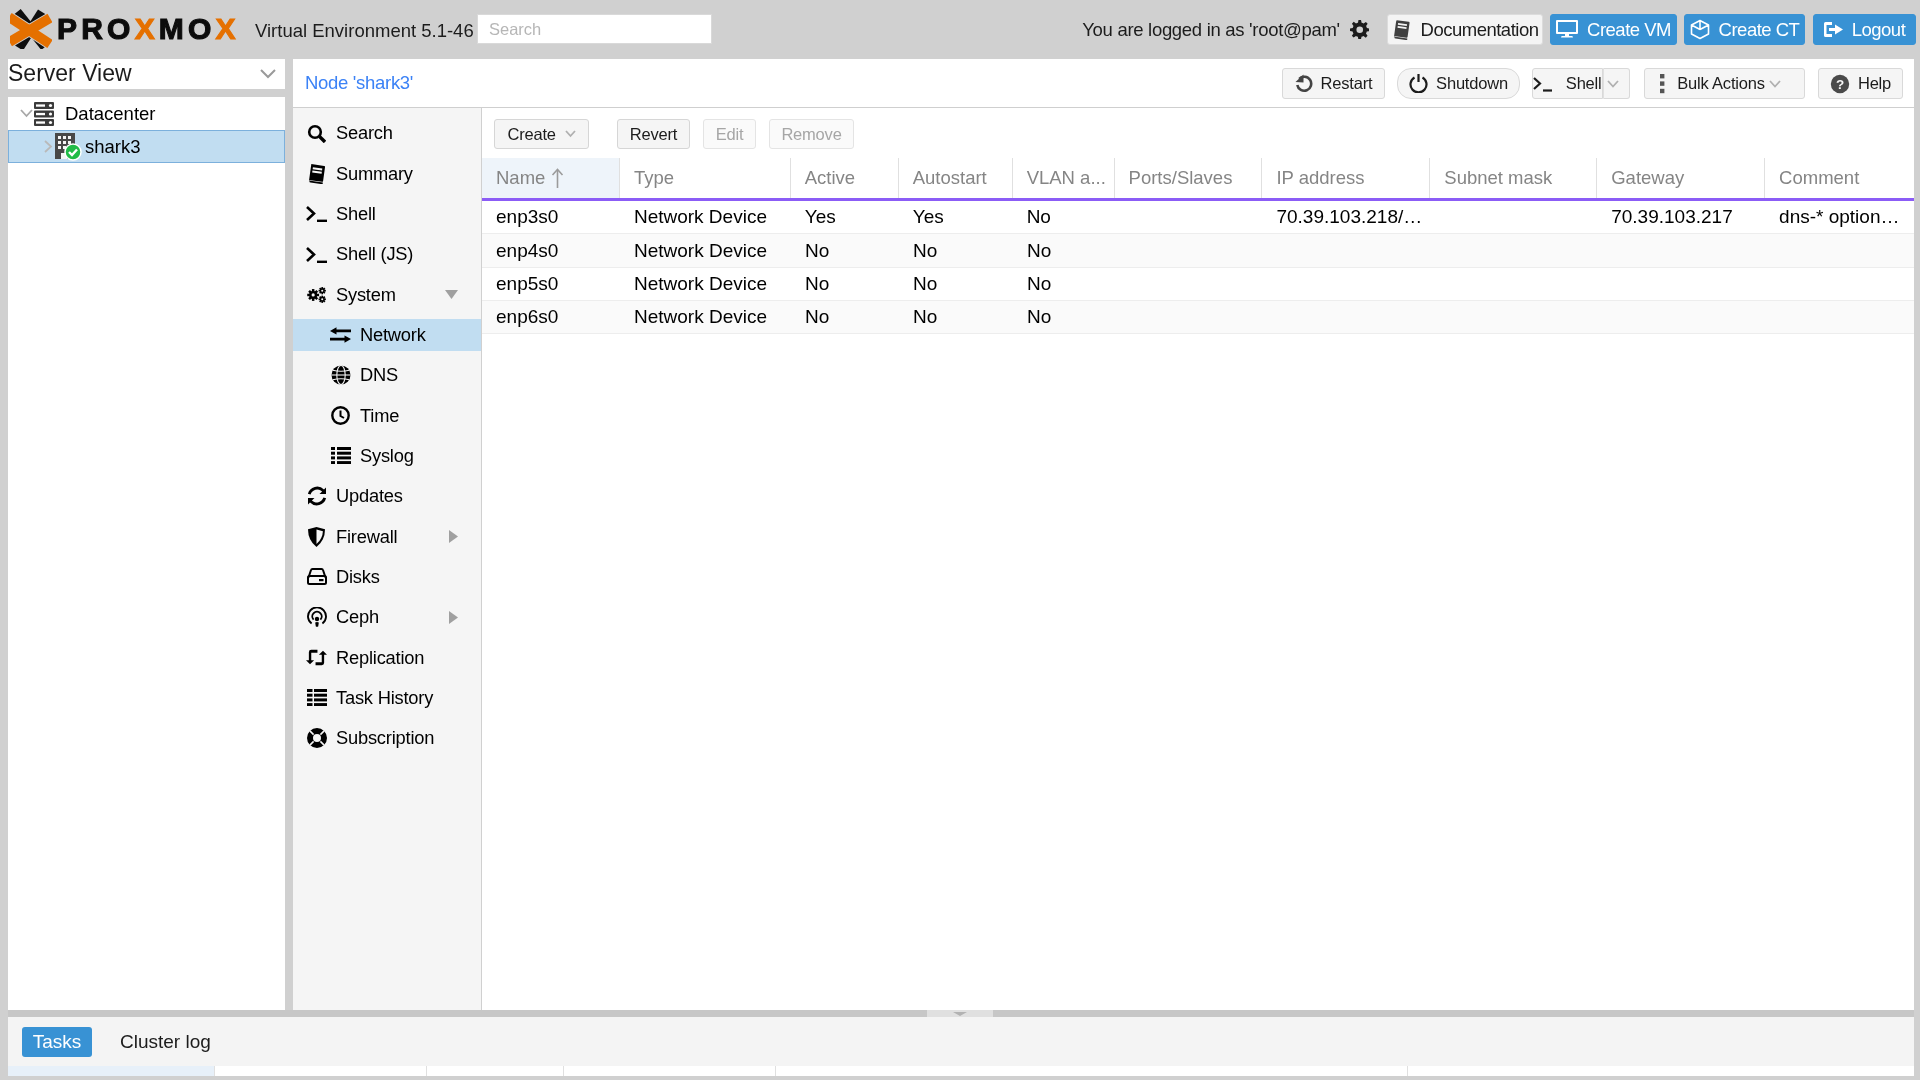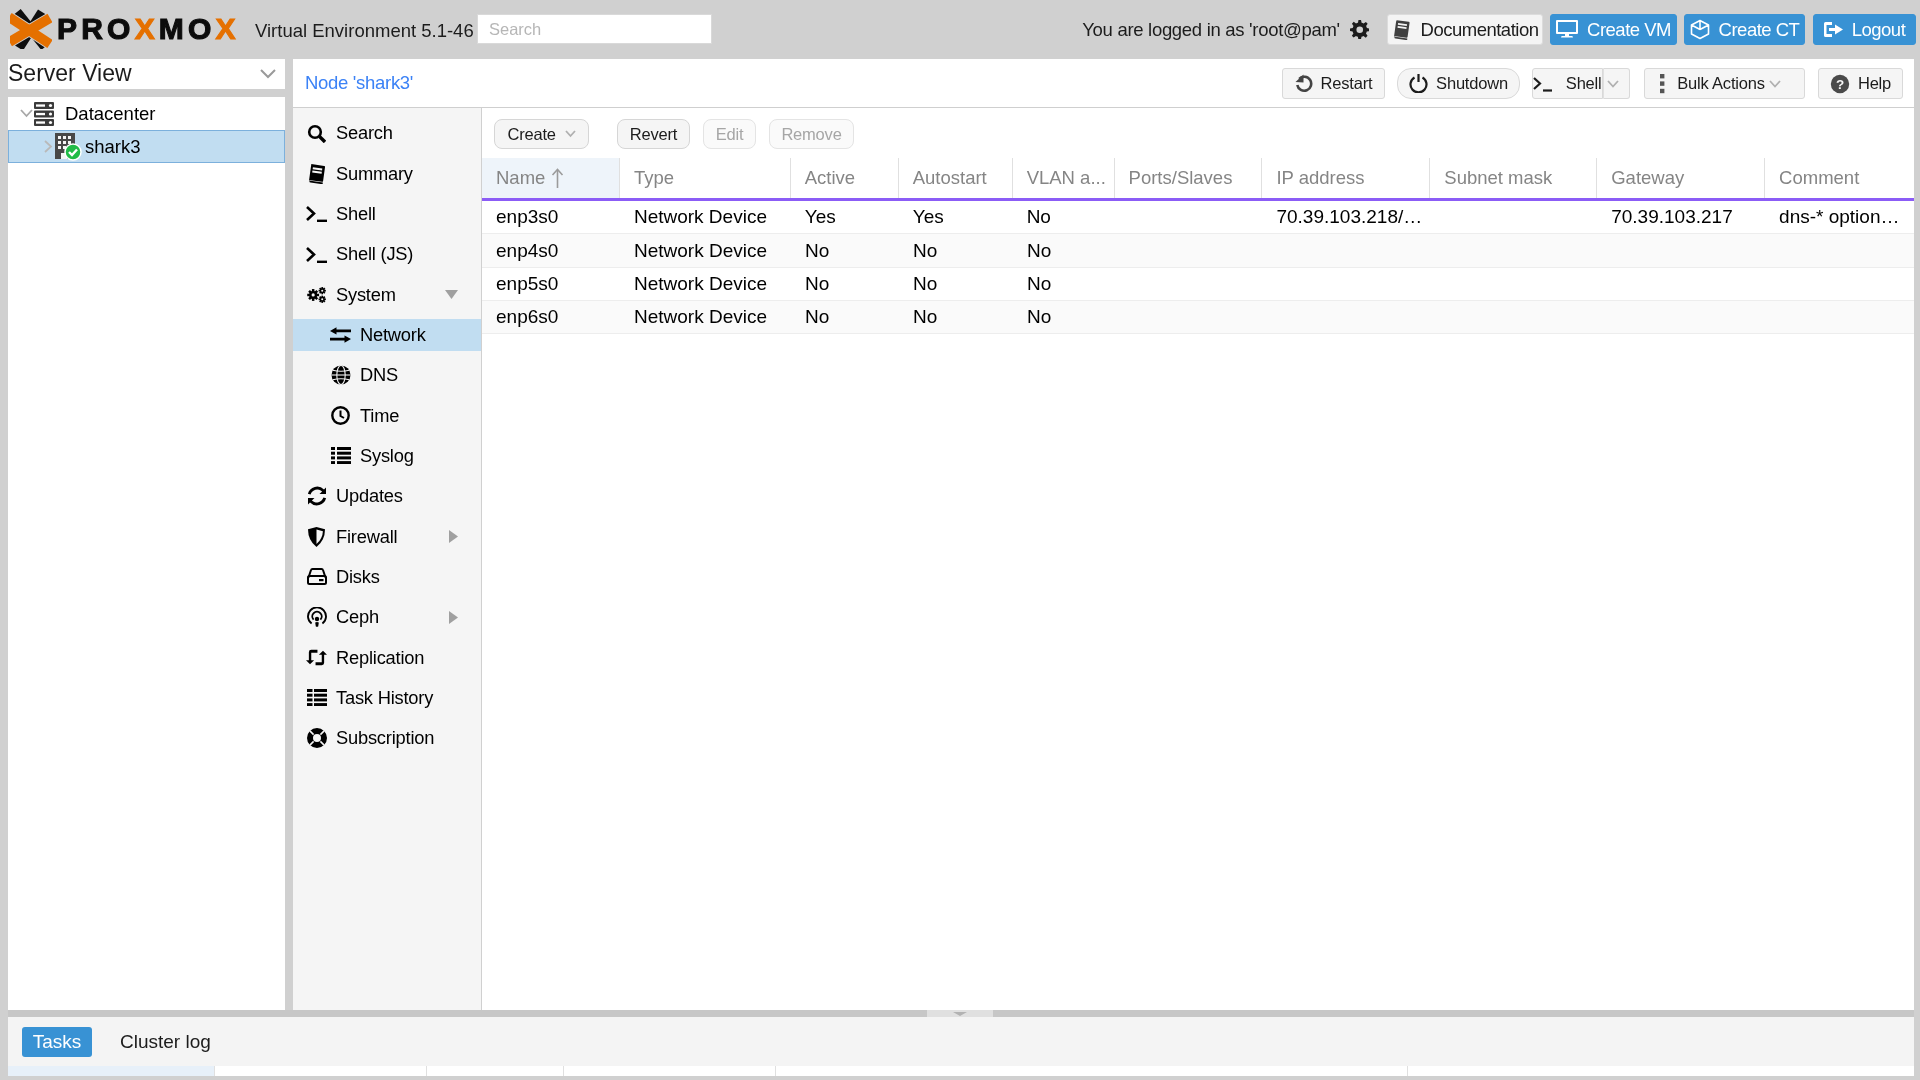--- a/index.html
+++ b/index.html
@@ -33,21 +33,21 @@
 
 #navmenu { position:absolute; left:293px; top:108px; width:188px; height:902px; background:#f5f5f5; padding-top:5px; }
 .nitem { height:40.35px; display:flex; align-items:center; font-size:18.3px; letter-spacing:-0.2px; color:#000; position:relative; }
 .nitem .ic { width:21px; margin-left:13px; margin-right:9px; display:flex; justify-content:center; }
 .nitem.child .ic { margin-left:37px; }
 .nitem.active { background:#c1ddf1; background-clip:content-box; padding-top:4.5px; padding-bottom:4.5px; }
 .nitem .arr { position:absolute; right:23px; }
 
 #contentpanel { position:absolute; left:482px; top:108px; width:1432px; height:902px; background:#fff; }
 #gridtoolbar { position:absolute; left:0; top:0; width:1432px; height:50px; background:#fff; }
-.gbtn { position:absolute; top:11px; height:30px; background:#f5f5f5; border:1px solid #d6d6d6; border-radius:8px; display:flex; align-items:center; justify-content:center; font-size:16.5px; letter-spacing:-0.2px; color:#1c1c1c; }
+.gbtn { position:absolute; top:11px; height:30px; background:#f5f5f5; border:1px solid #d6d6d6; border-radius:3px; display:flex; align-items:center; justify-content:center; font-size:16.5px; letter-spacing:-0.2px; color:#1c1c1c; }
 .gbtn.dis { background:#fafafa; border-color:#e4e4e4; color:#a6a6a6; }
 #gridheader { position:absolute; left:0; top:50px; width:1432px; height:43px; border-bottom:3px solid #8b5cf6; background:#fff; display:flex; }
 .gh { border-right:1px solid #e0e0e0; font-size:18.5px; color:#858585; display:flex; align-items:center; padding-left:14px; position:relative; }
 .gh.sorted { background:#eef4fa; }
 .grow { display:flex; height:33.35px; border-bottom:1px solid #ededed; font-size:19px; color:#000; }
 .grow.odd { background:#fafafa; }
 .gc { display:flex; align-items:center; padding-left:14px; overflow:hidden; white-space:nowrap; }
 
 #splitterband { position:absolute; left:8px; top:1010px; width:1906px; height:7px; background:#c7c7c7; }
 #splitterhandle { position:absolute; left:927px; top:1010px; width:66px; height:7px; background:#e0e0e0; }

